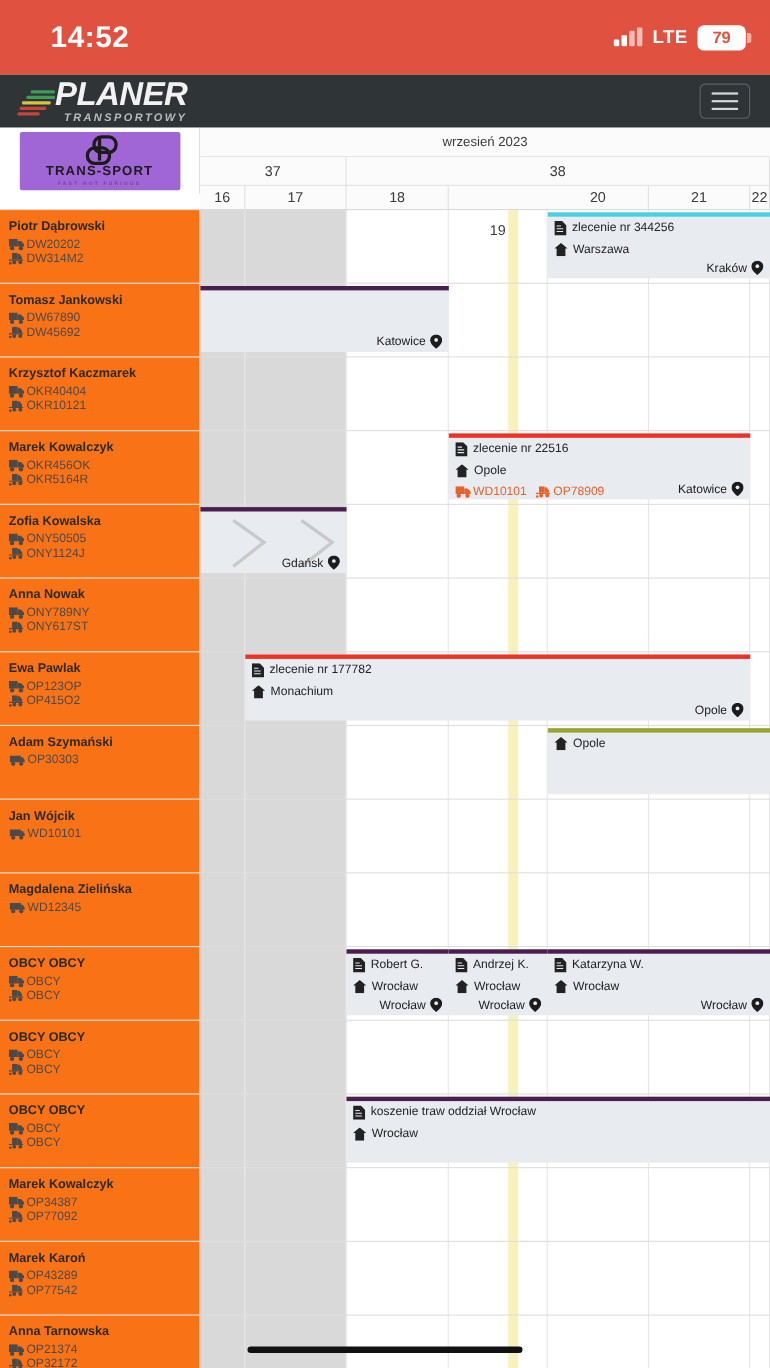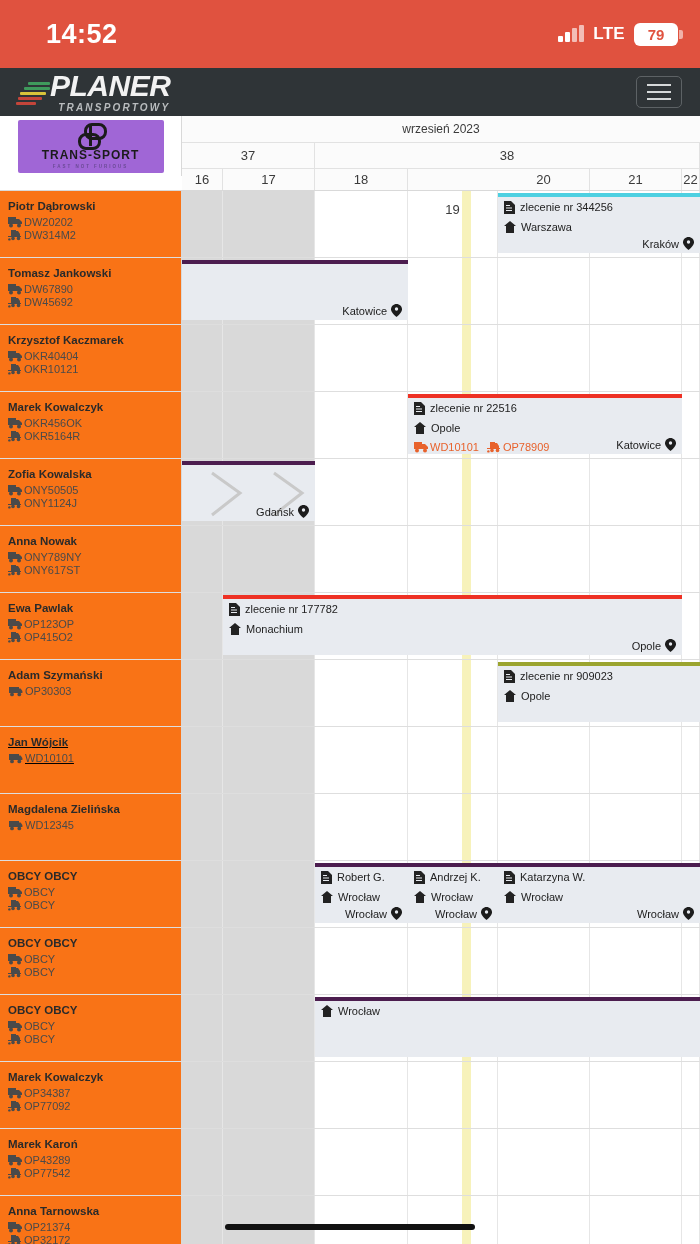--- a/index.html
+++ b/index.html
@@ -527,36 +527,29 @@
                 <path fill="currentColor" d="M11 2.5h1.6L14.4 5v2H11z"></path>
                 <circle cx="4" cy="8.4" r="1.9" fill="currentColor"></circle>
                 <circle cx="11.3" cy="8.4" r="1.9" fill="currentColor"></circle>
               </svg>
               <span>OP30303</span>
             </div>
           </div>
           <div class="rtrack">
             <div class="ev" style="left: 316px; width: 202px; top: 2px; height: 60px; border-top-color: rgb(155, 164, 47);">
               <div class="ln">
-                <svg width="11" height="13" viewBox="0 0 11 13">
-                  <path fill="currentColor" d="M0 0h7l4 4v9H0z"></path>
-                  <path fill="#e8ebf0" d="M2 4h4v1H2zM2 6.5h6v1H2zM2 9h6v1H2z"></path>
-                </svg>
-                <span>zlecenie nr 909023</span>
-              </div>
-              <div class="ln">
                 <svg width="12" height="12" viewBox="0 0 12 12">
                   <path fill="currentColor" d="M6 0 0 5h2v7h8V5h2z"></path>
                 </svg>
                 <span>Opole</span>
               </div>
             </div>
           </div>
         </div>
-        <div class="row" style="height: 67px; text-decoration: underline;">
+        <div class="row" style="height: 67px;">
           <div class="rhead">
             <div class="rname">Jan Wójcik</div>
             <div class="rveh">
               <svg width="15" height="11" viewBox="0 0 15 11">
                 <path fill="currentColor" d="M1 1h10v6H1z"></path>
                 <path fill="currentColor" d="M11 2.5h1.6L14.4 5v2H11z"></path>
                 <circle cx="4" cy="8.4" r="1.9" fill="currentColor"></circle>
                 <circle cx="11.3" cy="8.4" r="1.9" fill="currentColor"></circle>
               </svg>
               <span>WD10101</span>
@@ -718,20 +711,27 @@
                 <circle cx="5" cy="8.4" r="1.8" fill="currentColor"></circle>
                 <circle cx="10.5" cy="8.4" r="1.8" fill="currentColor"></circle>
                 <circle cx="1.4" cy="9.4" r="1.2" fill="currentColor"></circle>
               </svg>
               <span>OBCY</span>
             </div>
           </div>
           <div class="rtrack">
             <div class="ev" style="left: 133px; width: 385px; top: 2px; height: 60px; border-top-color: rgb(76, 29, 79);">
               <div class="ln">
+                <svg width="11" height="13" viewBox="0 0 11 13">
+                  <path fill="currentColor" d="M0 0h7l4 4v9H0z"></path>
+                  <path fill="#e8ebf0" d="M2 4h4v1H2zM2 6.5h6v1H2zM2 9h6v1H2z"></path>
+                </svg>
+                <span>koszenie traw oddział Wrocław</span>
+              </div>
+              <div class="ln">
                 <svg width="12" height="12" viewBox="0 0 12 12">
                   <path fill="currentColor" d="M6 0 0 5h2v7h8V5h2z"></path>
                 </svg>
                 <span>Wrocław</span>
               </div>
             </div>
           </div>
         </div>
         <div class="row" style="height: 67px;">
           <div class="rhead">

